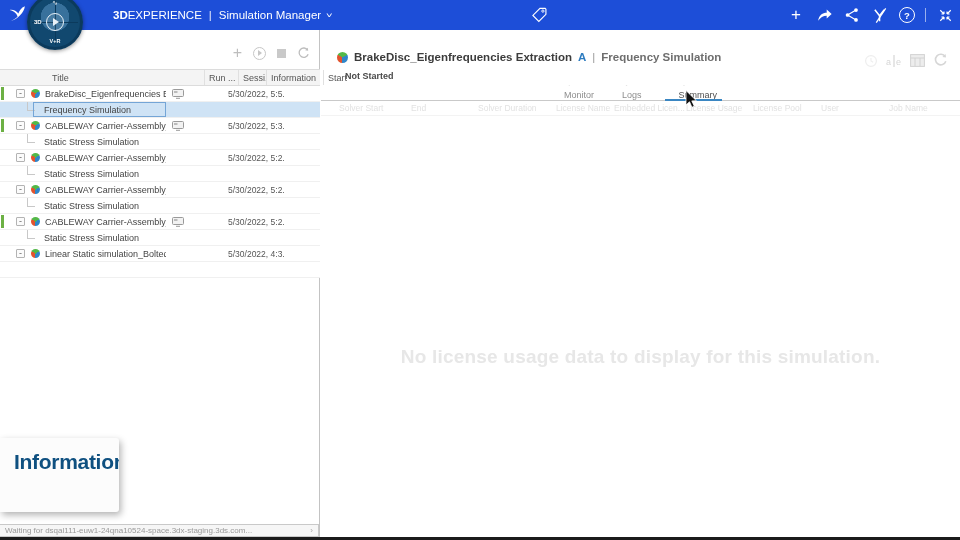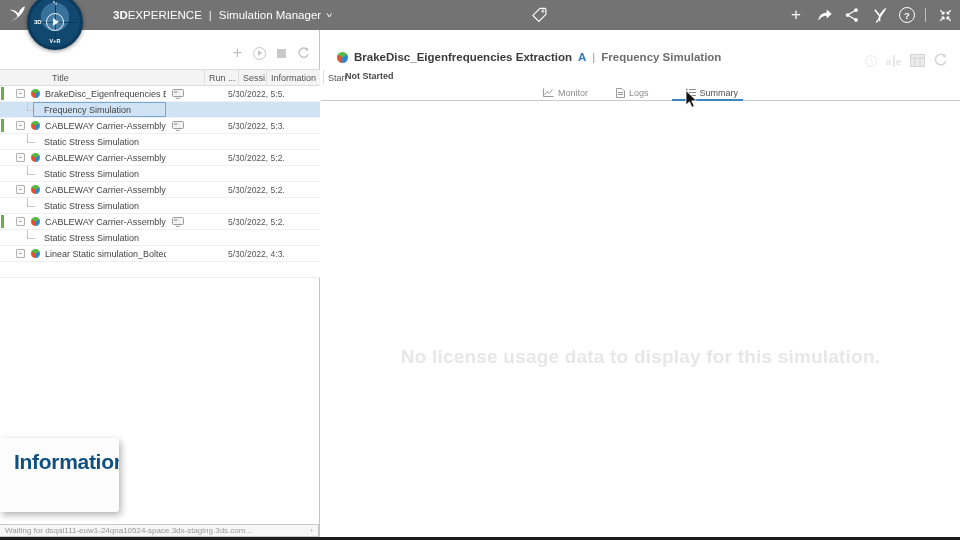--- a/index.html
+++ b/index.html
@@ -1,20 +1,20 @@
 <!DOCTYPE html>
 <html><head>
 <meta charset="utf-8">
 <style>
   html,body{margin:0;padding:0;}
   body{width:960px;height:540px;position:relative;overflow:hidden;background:#fff;
        font-family:"Liberation Sans",sans-serif;-webkit-font-smoothing:antialiased;}
 
   
-  .topbar{position:absolute;top:0;left:0;width:960px;height:30px;background:#737373;
+  .topbar{position:absolute;top:0;left:0;width:960px;height:30px;background:#1d4ed8;
           display:flex;align-items:center;color:#fff;z-index:30;}
   .ds-logo{margin-left:7px;flex:none;}
   .compass{position:absolute;left:27px;top:-6px;width:50px;height:50px;border-radius:50%;
            background:radial-gradient(circle at 50% 40%, #38719c 0 36%, #11486f 37% 100%);
            border:3px solid #0b3a5c;z-index:31;box-shadow:0 1px 4px rgba(0,0,0,.45);}
   .compass::before{content:"";position:absolute;left:50%;top:2px;bottom:2px;width:1px;background:#0b3a5c;}
   .compass::after{content:"";position:absolute;top:50%;left:2px;right:2px;height:1px;background:#0b3a5c;}
   .compass .play{position:absolute;left:50%;top:50%;transform:translate(-50%,-50%);
                  width:16px;height:16px;border:1.4px solid #eaf2f8;border-radius:50%;
                  display:flex;align-items:center;justify-content:center;background:rgba(255,255,255,.08);z-index:2;}
@@ -97,21 +97,21 @@
               font-size:11.5px;white-space:nowrap;}
   .doc-header .sphere{margin-left:0;width:11px;height:11px;}
   .doc-title{font-weight:bold;color:#3c3c3c;}
   .doc-rev{font-weight:bold;color:#2e7cc0;}
   .doc-sep{color:#999;font-weight:normal;}
   .doc-sub{font-weight:bold;color:#6e6e6e;}
   .hdr-icons{position:absolute;top:23px;right:12px;display:flex;gap:8px;align-items:center;}
   .status-label{position:absolute;top:41px;left:24px;font-size:9px;font-weight:bold;color:#4a4a4a;}
   .tabs{position:absolute;top:55px;left:0;right:0;height:16px;border-bottom:1px solid #c9c9c9;
         display:flex;justify-content:center;gap:28px;font-size:9px;color:#8d8d8d;box-sizing:border-box;}
-  .tab{display:flex;align-items:center;gap:4px;height:100%;position:relative;}
+  .tab{display:flex;gap:4px;height:100%;position:relative;flex-direction:column;}
   .tab.active{color:#4e4e4e;padding-left:9px;}
   .tab.active::after{content:"";position:absolute;left:-5px;right:-5px;bottom:-1px;height:2px;background:#3a86c2;}
   .sum-header{position:absolute;top:71px;left:0;right:0;height:15px;display:flex;padding-left:18px;
         color:#e2e2e2;font-size:8.5px;border-bottom:1px solid #f3f3f3;align-items:center;box-sizing:border-box;}
   .sum-col{overflow:hidden;white-space:nowrap;flex:none;}
   .empty-msg{position:absolute;top:316px;left:0;right:0;text-align:center;font-size:19px;
         font-weight:bold;color:#e7e7e7;letter-spacing:.2px;}
   .loader{position:absolute;top:303px;left:284px;height:32px;display:flex;align-items:center;z-index:6;}
   .lbar{width:2.5px;background:#2b648f;margin-right:2.5px;flex:none;}
   .loading-label{font-size:9px;font-weight:bold;color:#2a2a2a;margin-left:3px;}
@@ -411,20 +411,31 @@
       <svg width="10" height="9" viewBox="0 0 10 9">
           <path d="M3 1.5 H10 M3 4.5 H10 M3 7.5 H10" stroke="#8a8a8a"></path>
           <rect x="0" y="0.7" width="1.6" height="1.6" fill="#8a8a8a"></rect>
           <rect x="0" y="3.7" width="1.6" height="1.6" fill="#8a8a8a"></rect>
           <rect x="0" y="6.7" width="1.6" height="1.6" fill="#8a8a8a"></rect>
         </svg>
       <span>Summary</span>
     </div>
   </div>
 
+  <div class="sum-header">
+      <span class="sum-col" style="width: 72px;">Solver Start</span>
+      <span class="sum-col" style="width: 67px;">End</span>
+      <span class="sum-col" style="width: 78px;">Solver Duration</span>
+      <span class="sum-col" style="width: 58px;">License Name</span>
+      <span class="sum-col" style="width: 72px;">Embedded Licen...</span>
+      <span class="sum-col" style="width: 67px;">License Usage</span>
+      <span class="sum-col" style="width: 68px;">License Pool</span>
+      <span class="sum-col" style="width: 68px;">User</span>
+      <span class="sum-col" style="width: 80px;">Job Name</span>
+    </div>
 
   <div class="empty-msg">No license usage data to display for this simulation.</div>
 
 
   <span class="cursor">
     <svg width="13" height="19" viewBox="0 0 13 19">
         <path d="M1 0.5 L1 15 L4.5 11.8 L6.9 17.3 L9.3 16.2 L6.8 10.9 L11.4 10.7 Z" fill="#111" stroke="#fff" stroke-width="0.8"></path>
       </svg>
   </span>
 </div>

